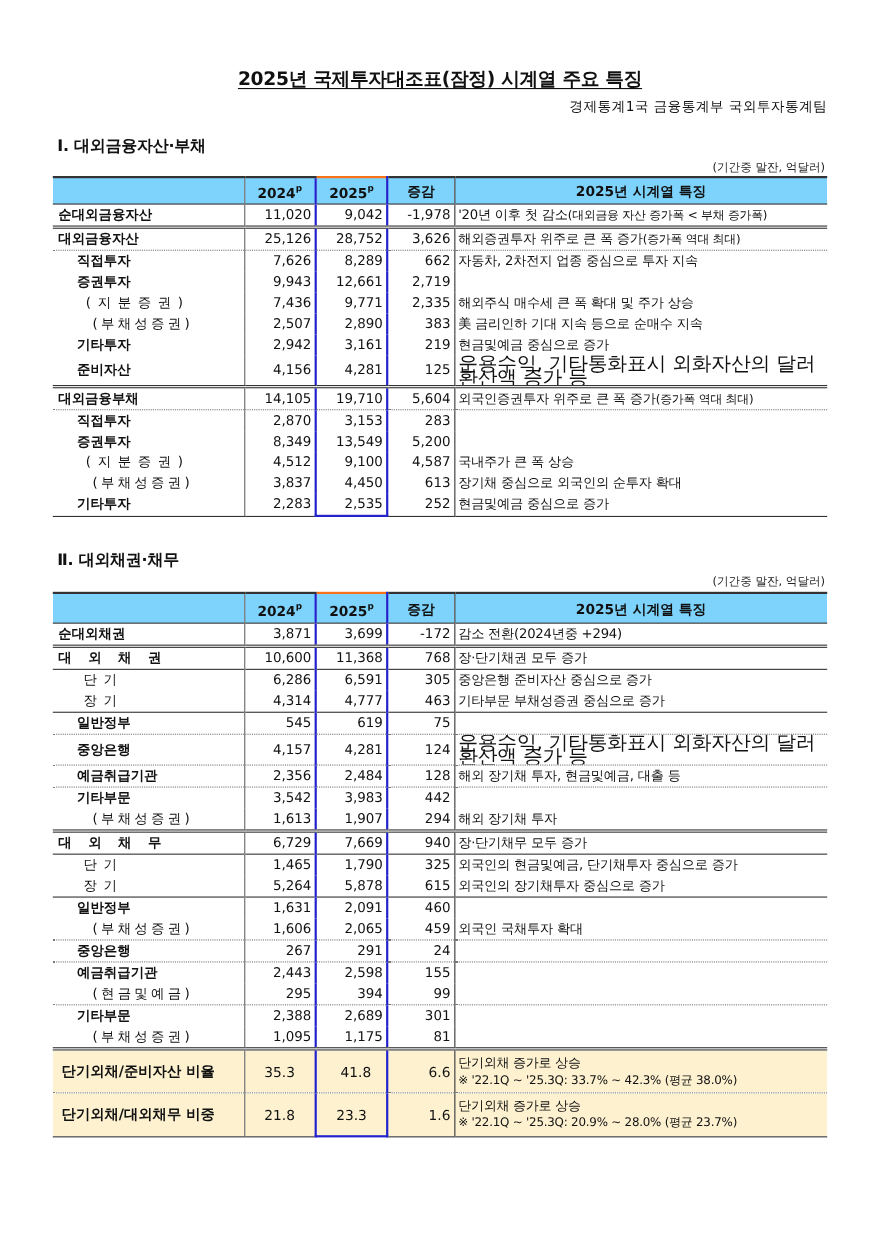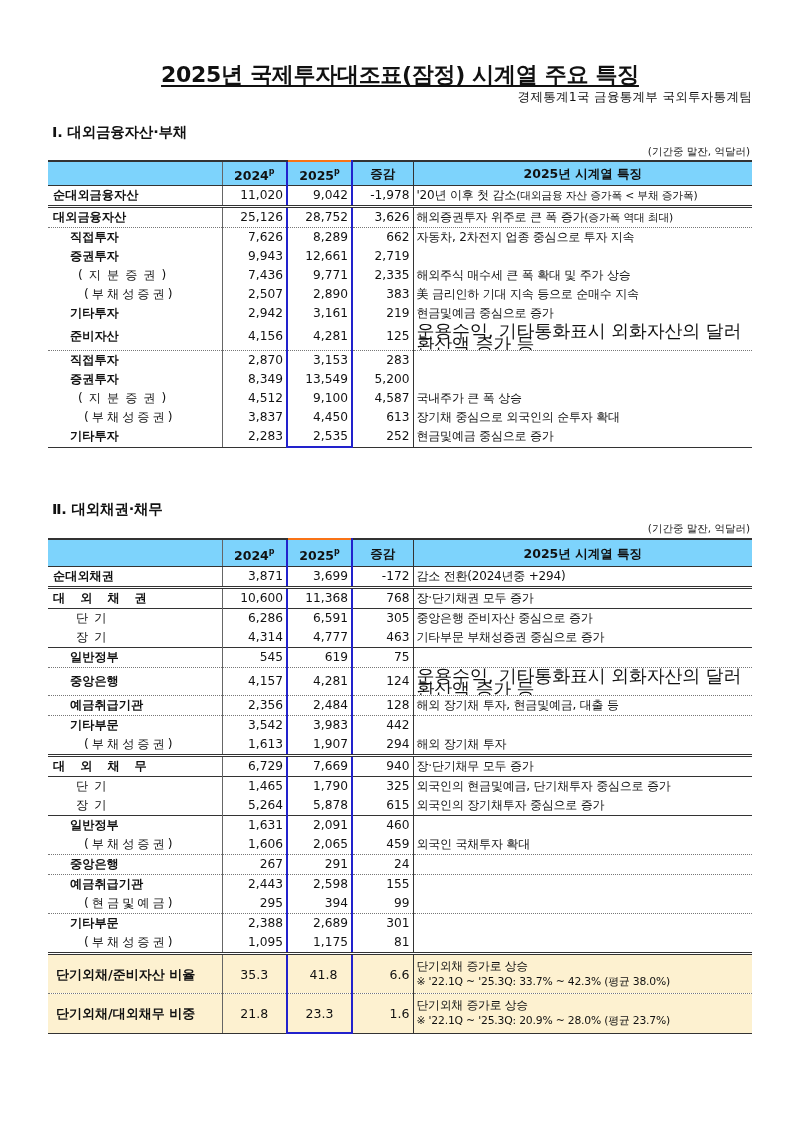--- a/index.html
+++ b/index.html
@@ -1,18 +1,18 @@
 <!DOCTYPE html>
 <html><head>
 <meta charset="utf-8">
 <style>
   html, body { margin:0; padding:0; background:#ffffff; }
   body { width:800px; height:1131px; position:relative; font-family:"DejaVu Sans", sans-serif; color:#111; overflow:hidden; }
   .title { position:absolute; left:0; width:800px; top:60px; text-align:center; }
-  .title span { font-size:22px; font-weight:bold; text-decoration:underline; text-underline-offset:3px; letter-spacing:-0.3px; }
+  .title span { font-size:17px; font-weight:bold; text-decoration:underline; text-underline-offset:3px; letter-spacing:-0.3px; }
   .dept { position:absolute; right:48px; top:89px; font-size:12.5px; letter-spacing:0.3px; }
   .sec-title { position:absolute; left:52px; font-size:14.5px; font-weight:bold; letter-spacing:-0.2px; }
   .unit { position:absolute; right:50px; font-size:10.5px; color:#222; }
   table { position:absolute; left:48px; width:704px; border-collapse:collapse; table-layout:fixed; font-size:12.2px; }
   col.c0 { width:174px; } col.c1 { width:65px; } col.c2 { width:65px; } col.c3 { width:61px; } col.c4 { width:339px; }
   th, td { padding:0 3px; line-height:19px; height:19px; white-space:nowrap; overflow:hidden; vertical-align:middle; }
   thead th { background:#7dd3fc; font-weight:bold; font-size:12.5px; border-top:2px solid #333; border-bottom:1px solid #333; height:20px; }
   thead th.c4h { text-align:center; }
   td.num { text-align:right; border-left:1px solid #666; }
   td.desc { border-left:1px solid #333; font-size:12px; letter-spacing:-0.2px; }
@@ -116,20 +116,27 @@
       <td class="num">219</td>
       <td class="desc">현금및예금 중심으로 증가</td>
     </tr>
     <tr class="tall">
       <td class="lbl ind1">준비자산</td>
       <td class="num">4,156</td>
       <td class="num col25">4,281</td>
       <td class="num">125</td>
       <td class="desc">운용수익, 기타통화표시 외화자산의 달러환산액 증가 등</td>
     </tr>
+    <tr class="dbl-top">
+      <td class="lbl ind0">대외금융부채</td>
+      <td class="num">14,105</td>
+      <td class="num col25">19,710</td>
+      <td class="num">5,604</td>
+      <td class="desc"><span>외국인증권투자 위주로 큰 폭 증가</span><span class="small">(증가폭 역대 최대)</span></td>
+    </tr>
     <tr class="dot-top">
       <td class="lbl ind1">직접투자</td>
       <td class="num">2,870</td>
       <td class="num col25">3,153</td>
       <td class="num">283</td>
       <td class="desc"></td>
     </tr>
     <tr>
       <td class="lbl ind1">증권투자</td>
       <td class="num">8,349</td>

